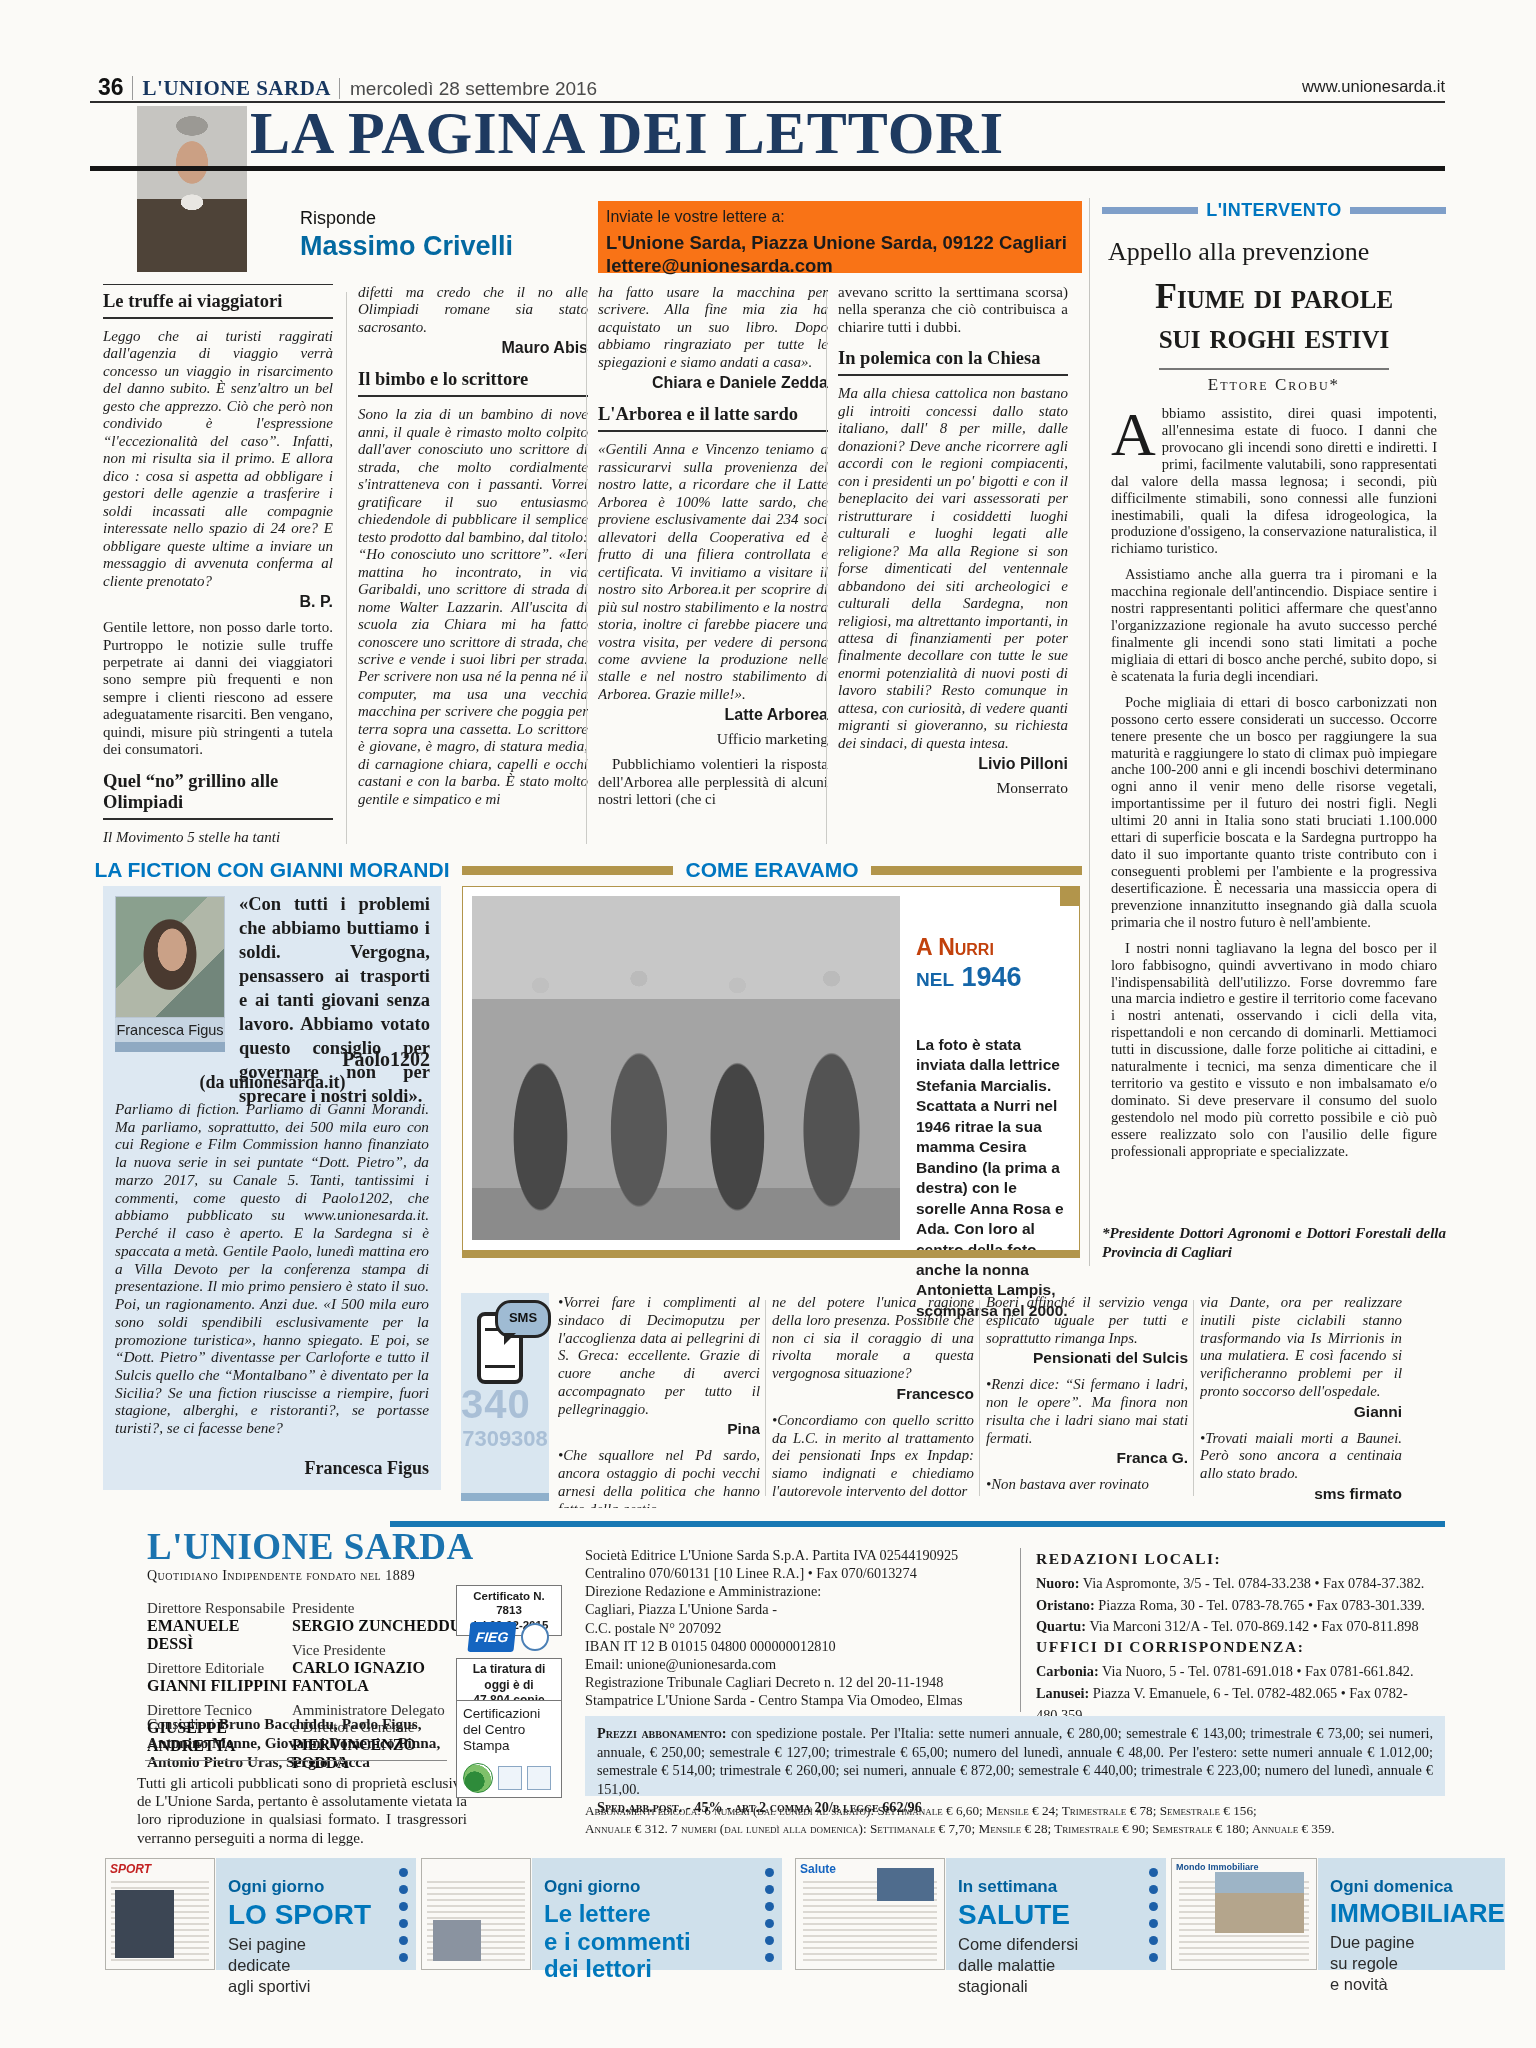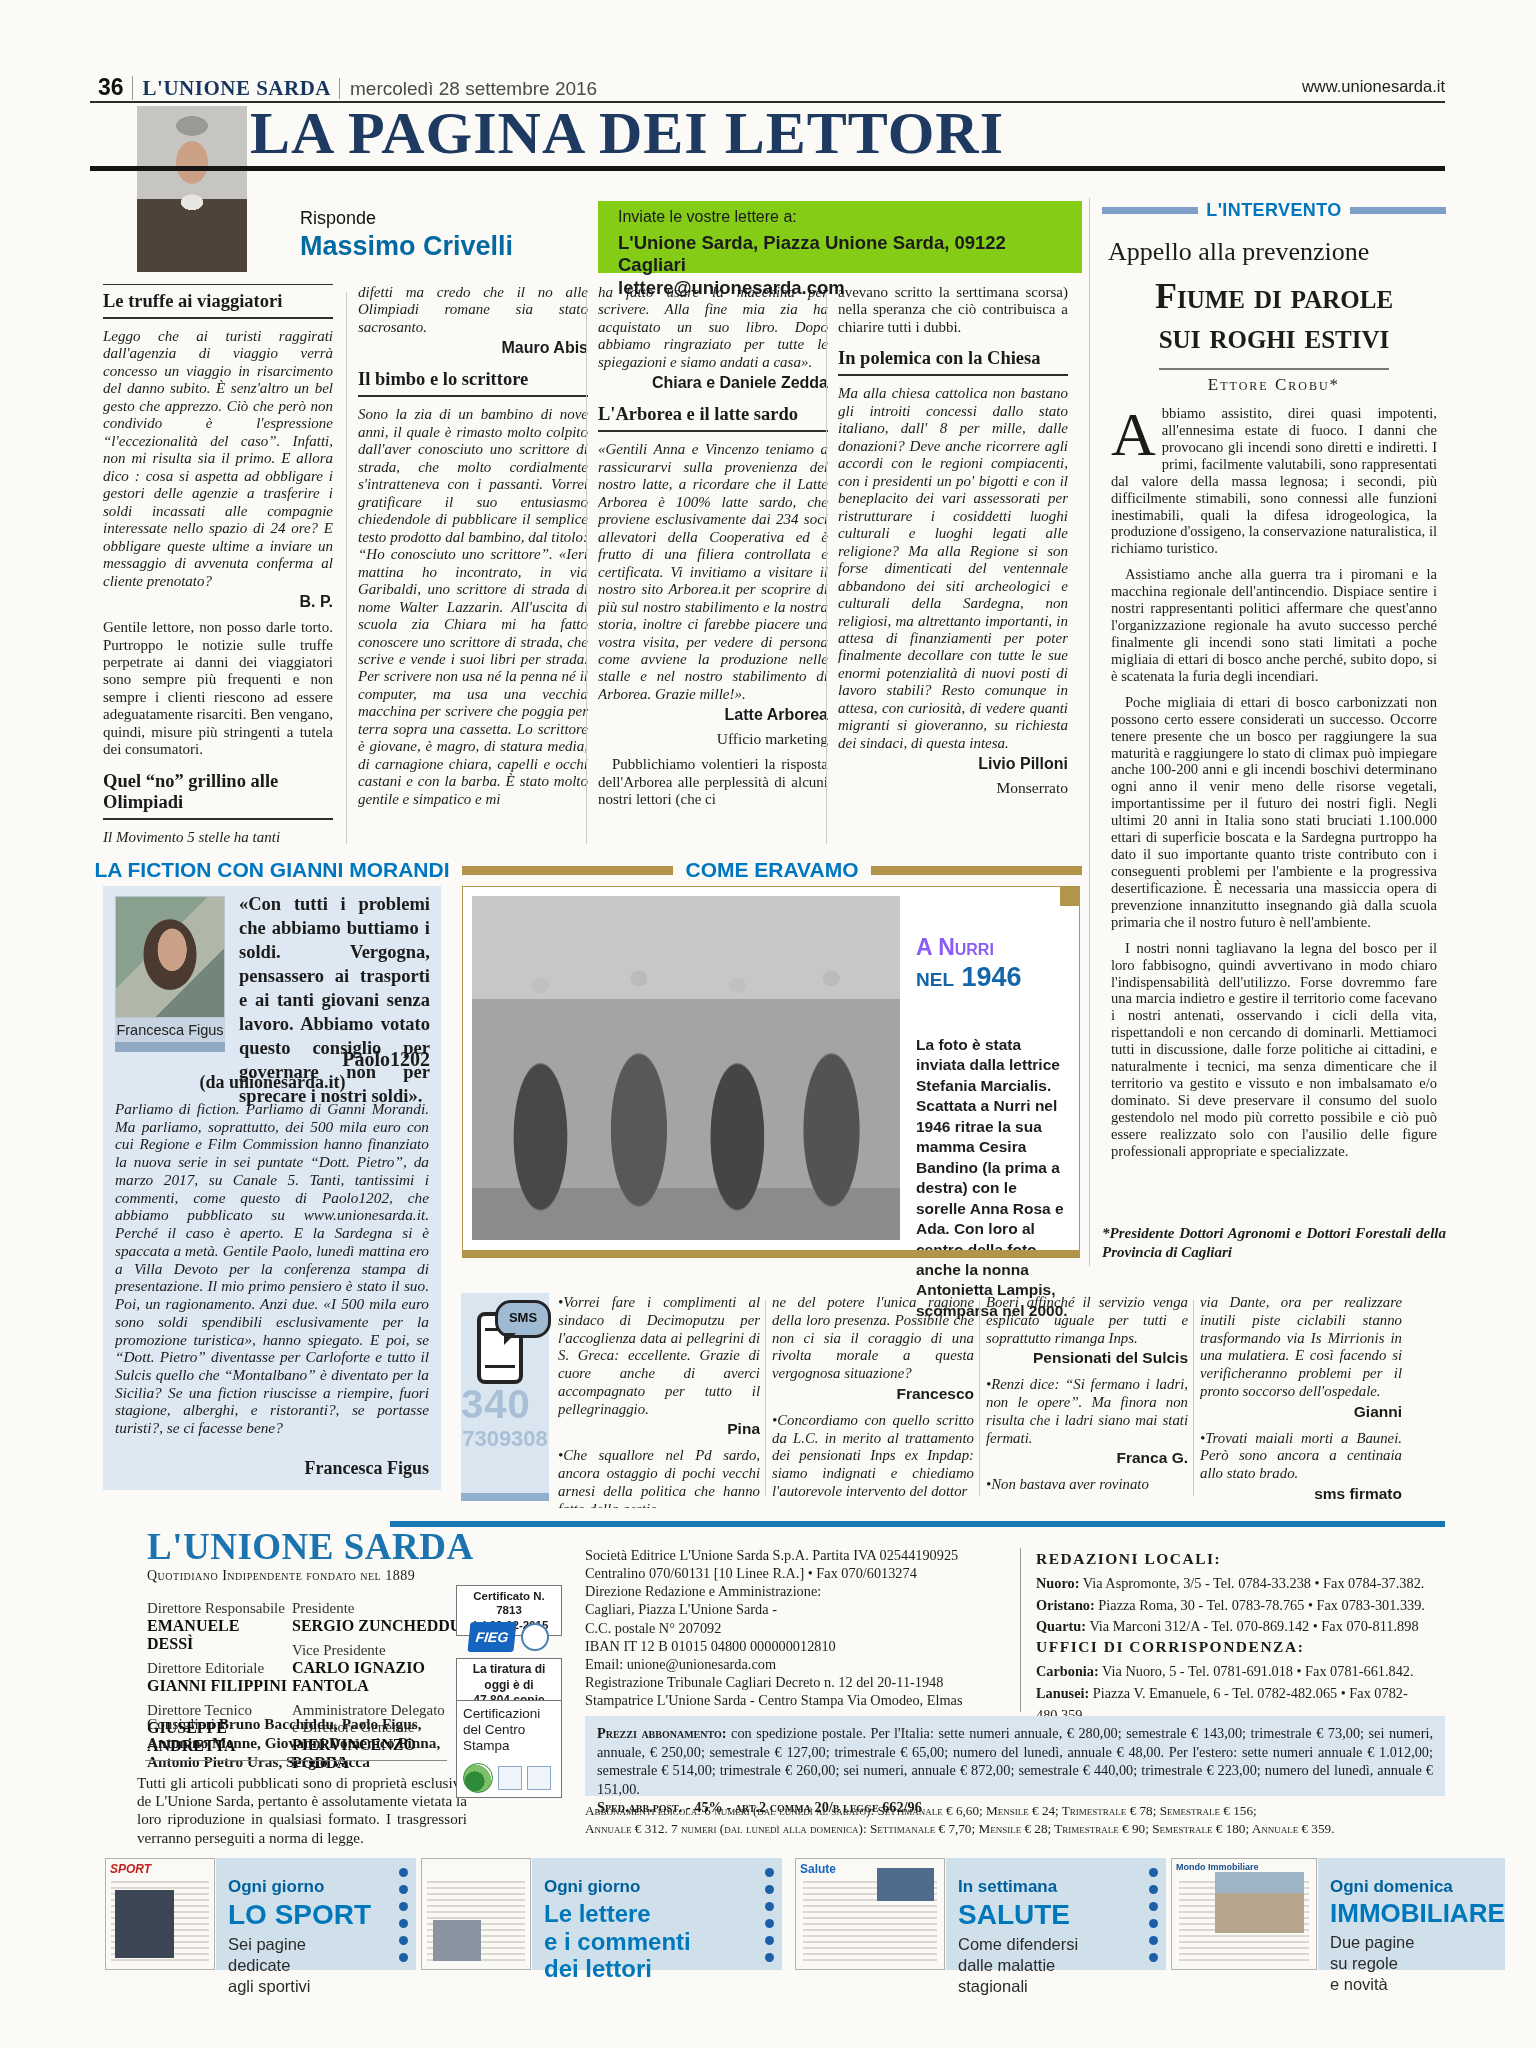--- a/index.html
+++ b/index.html
@@ -23,22 +23,22 @@
       radial-gradient(ellipse 27px 36px at 50% 34%, #cba084 0 58%, transparent 60%),
       radial-gradient(ellipse 20px 14px at 50% 58%, #e8e6e2 0 55%, transparent 57%),
       linear-gradient(180deg,#c6c5c1 0 56%,#4e4338 56%)}
   #page-title{left:250px;top:102px;width:845px;font:bold 60px/1.05 "Liberation Serif",serif;
               color:#1e3a60;letter-spacing:1px}
   #rule-thick{left:90px;top:166px;width:1355px;height:5px;background:#161616}
 
   #responder{left:300px;top:208px;width:280px}
   #resp-label{font:18px "Liberation Sans",sans-serif;color:#111}
   #resp-name{font:bold 27px "Liberation Sans",sans-serif;color:#0369a1;margin-top:2px}
-  #address-box{left:598px;top:201px;width:484px;height:72px;background:#84cc16;
-               box-sizing:border-box;padding:7px 20px}
+  #address-box{left:598px;top:201px;width:484px;height:72px;background:#f97316;
+               box-sizing:border-box;padding:7px 8px}
   #addr-invite{font:16px "Liberation Sans",sans-serif}
   #addr-line{font:bold 18.5px "Liberation Sans",sans-serif;margin-top:6px}
   #addr-email{font:bold 18.5px "Liberation Sans",sans-serif;margin-top:1px}
   #div-main{left:1089px;top:198px;width:1px;height:1068px;background:#c4c4c0}
 
   
   #intervento{left:1102px;top:200px;width:344px}
   #int-label-row{display:flex;align-items:center;gap:8px}
   .steel-bar{flex:1;height:7px;background:#7f9fc9}
   #int-label{font:bold 18px "Liberation Sans",sans-serif;color:#0076c0;letter-spacing:.4px;white-space:nowrap}
@@ -100,21 +100,21 @@
       radial-gradient(ellipse 14px 13px at 16% 26%, #c9bfb1 0 60%, transparent 62%),
       radial-gradient(ellipse 14px 13px at 39% 24%, #c4baa9 0 60%, transparent 62%),
       radial-gradient(ellipse 14px 13px at 62% 26%, #c9bfb1 0 60%, transparent 62%),
       radial-gradient(ellipse 14px 13px at 84% 24%, #c4baa9 0 60%, transparent 62%),
       radial-gradient(ellipse 44px 120px at 16% 70%, #4a4845 0 60%, transparent 62%),
       radial-gradient(ellipse 46px 125px at 39% 68%, #5a5855 0 60%, transparent 62%),
       radial-gradient(ellipse 44px 120px at 62% 70%, #474543 0 60%, transparent 62%),
       radial-gradient(ellipse 46px 125px at 84% 68%, #55534f 0 60%, transparent 62%),
       linear-gradient(180deg,#c9c7c2 0 30%, #a7a49e 30% 85%, #8e8b85 85%)}
   #ce-cap{left:916px;top:896px;width:154px;padding-top:38px}
-  #ce-t1{font:bold 23px "Liberation Sans",sans-serif;color:#8b5cf6;font-variant:small-caps}
+  #ce-t1{font:bold 23px "Liberation Sans",sans-serif;color:#c2410c;font-variant:small-caps}
   #ce-t2{font:bold 27px "Liberation Sans",sans-serif;color:#1566a8;font-variant:small-caps;margin-top:1px}
   #ce-body{margin-top:42px;font:bold 15.5px/1.32 "Liberation Sans",sans-serif;color:#1d1d1d}
 
   
   #sms-box{left:461px;top:1293px;width:88px;height:200px;background:#d9e6f0}
   #sms-bar{left:461px;top:1493px;width:88px;height:8px;background:#8fb0cc}
   #sms-phone{left:477px;top:1312px;width:38px;height:64px;border:4px solid #242424;border-radius:8px;background:#fff}
   #sms-phone::after{content:"";position:absolute;left:4px;right:4px;top:12px;height:3px;background:#242424}
   #sms-phone::before{content:"";position:absolute;left:4px;right:4px;bottom:12px;height:3px;background:#242424}
   #sms-bubble{left:495px;top:1300px;width:50px;height:32px;background:#9fbbd3;border:3px solid #242424;

